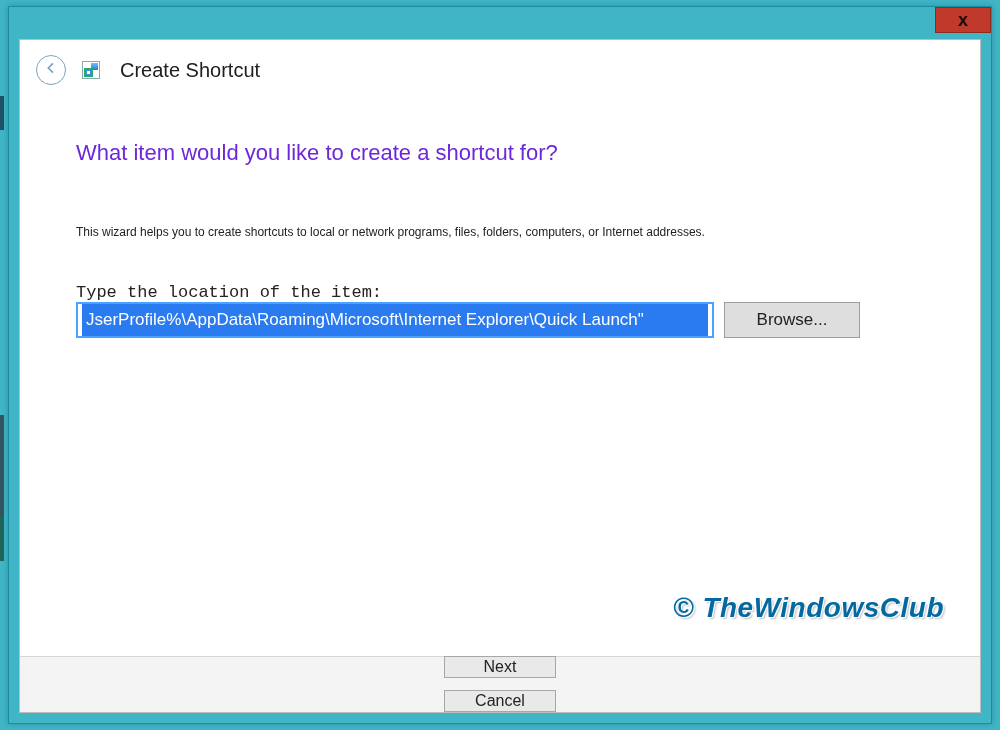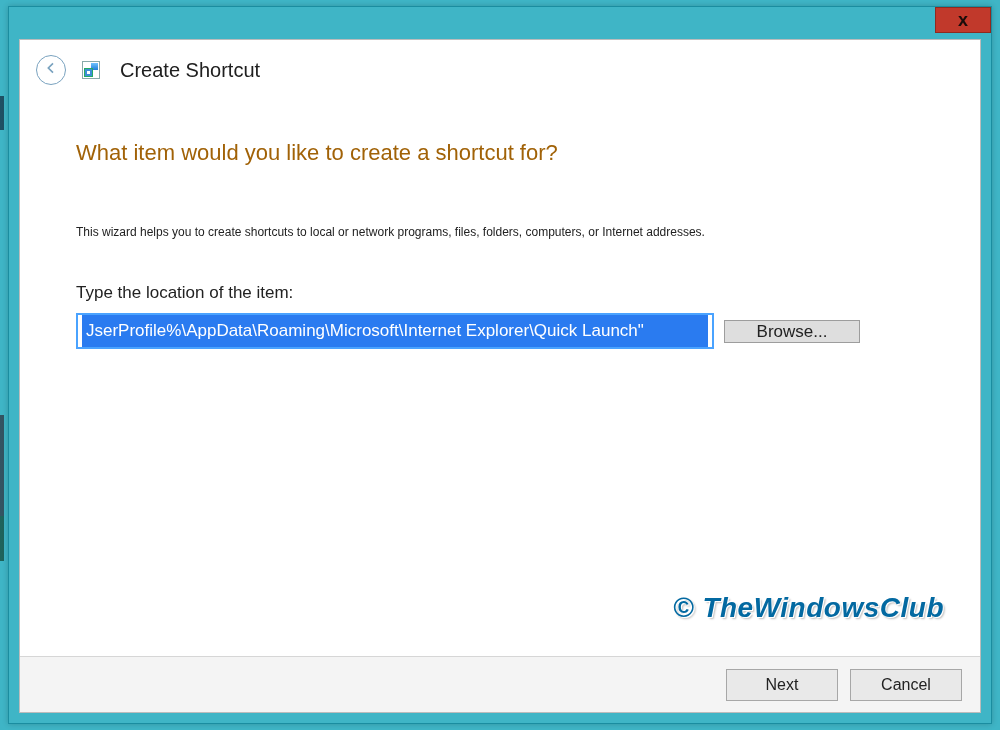--- a/index.html
+++ b/index.html
@@ -75,33 +75,33 @@
   }
   .header-title {
     font-size:20px; color:#202020;
     margin-left:4px;
   }
   .content {
     position:absolute;
     left:56px; right:28px; top:100px; bottom:70px;
   }
   .heading {
-    color:#a16207;
+    color:#6d28d9;
     font-size:22px;
     font-weight:400;
     margin-bottom:58px;
   }
   .para {
     color:#222; font-size:12px; line-height:1.45;
     margin-bottom:42px;
     max-width:880px;
   }
   .field-label {
     font-size:17px; color:#222;
-    margin-bottom:10px;
+    font-family:Liberation Mono, monospace;
   }
   .row { display:flex; align-items:center; gap:10px; }
   .path-input {
     flex:0 0 638px;
     height:36px;
     border:2px solid #4aa3ff;
     outline:none;
     padding:0 4px;
     font-family:inherit; font-size:17px;
     color:#fff;
@@ -110,37 +110,38 @@
   .sel {
     display:block; height:100%;
     line-height:32px;
     background:#2a7bf0;
     color:#fff;
     white-space:nowrap;
     overflow:hidden;
     padding:0 4px;
   }
   .browse-btn {
-    width:136px; height:23px;
+    width:136px; height:36px;
     background:#dedede;
     border:1px solid #9d9d9d;
     font-size:17px; color:#222;
     cursor:pointer;
   }
   .continue {
     margin-top:60px;
     font-size:17px; color:#222;
   }
   .footer {
     position:absolute; left:0; right:0; bottom:0;
     height:56px;
     border-top:1px solid #d6d6d6;
     display:flex; align-items:center; justify-content:flex-end;
     padding:0 18px; gap:12px;
     background:#f4f4f4;
+    flex-direction:column;
   }
   .footer button {
     width:112px; height:32px;
     background:#e9e9e9;
     border:1px solid #a7a7a7;
     font-size:16px; color:#222;
     cursor:pointer;
   }
   .watermark {
     position:absolute;

